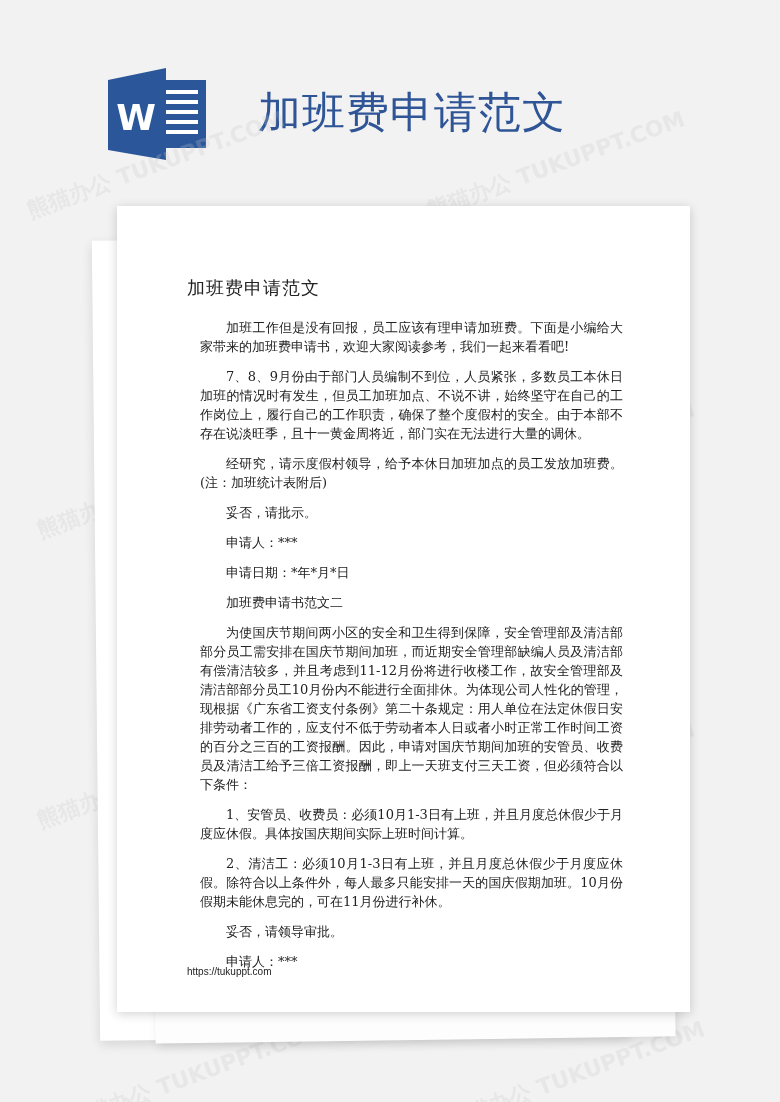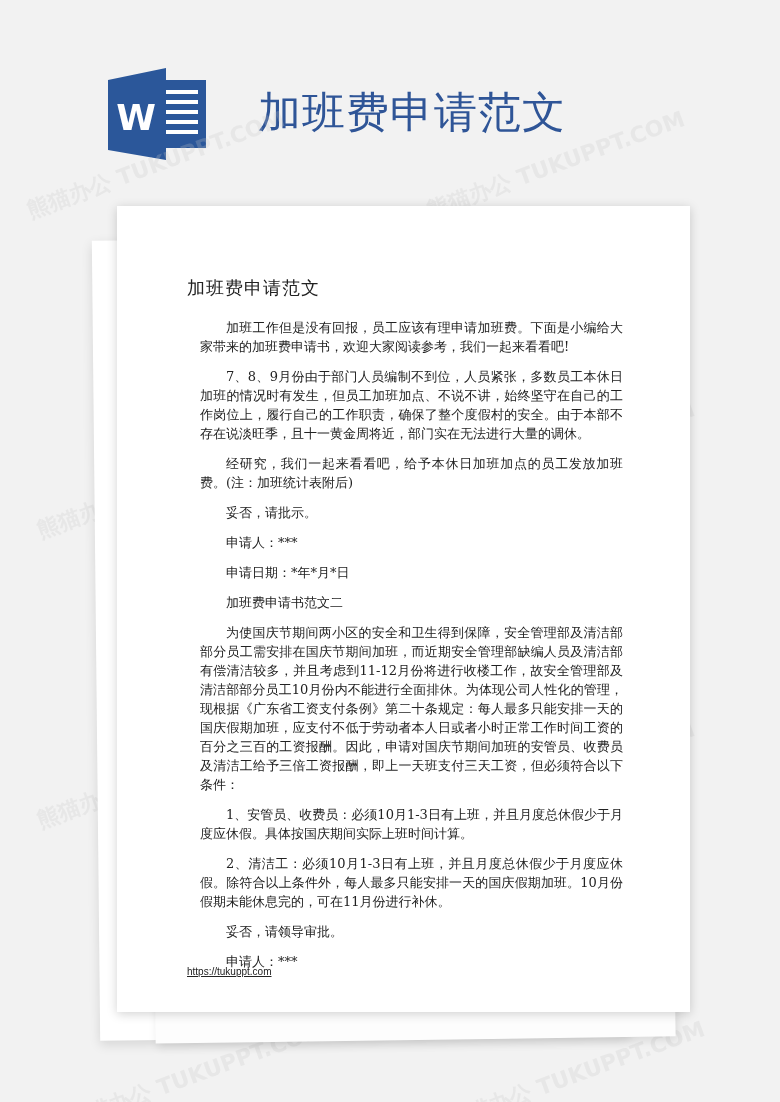--- a/index.html
+++ b/index.html
@@ -38,21 +38,21 @@
       position: absolute; left: 70px; top: 70px;
       font-size: 18px; color: #222; letter-spacing: 1px;
     }
     .body { position: absolute; left: 70px; top: 112px; width: 436px; }
     .para {
       font-size: 13px; line-height: 19px; color: #222; margin: 0 0 11px 13px;
       text-indent: 26px; text-align: justify;
     }
     .footer-url {
       position: absolute; left: 70px; top: 760px;
-      font-family: "Liberation Sans", sans-serif; font-size: 10px; color: #222; text-decoration: underline;
+      font-family: "Liberation Sans", sans-serif; font-size: 10px; color: #222;
     }
   </style>
 </head>
 <body>
 
 <div class="header">
   <div class="word-icon">
     <svg width="100" height="92" viewBox="0 0 100 92">
       <rect x="40" y="12" width="58" height="68" fill="#2b579a"></rect>
       <g fill="#ffffff">
@@ -79,25 +79,25 @@
 <div class="watermark" style="left:440px;top:1060px;">熊猫办公 TUKUPPT.COM</div>
 
 <div class="page-back2"></div>
 <div class="page-back1"></div>
 
 <div class="page">
   <div class="doc-title">加班费申请范文</div>
   <div class="body">
     <p class="para">加班工作但是没有回报，员工应该有理申请加班费。下面是小编给大家带来的加班费申请书，欢迎大家阅读参考，我们一起来看看吧!</p>
     <p class="para">7、8、9月份由于部门人员编制不到位，人员紧张，多数员工本休日加班的情况时有发生，但员工加班加点、不说不讲，始终坚守在自己的工作岗位上，履行自己的工作职责，确保了整个度假村的安全。由于本部不存在说淡旺季，且十一黄金周将近，部门实在无法进行大量的调休。</p>
-    <p class="para">经研究，我们一起来看看吧，给予本休日加班加点的员工发放加班费。(注：加班统计表附后)</p>
+    <p class="para">经研究，请示度假村领导，给予本休日加班加点的员工发放加班费。(注：加班统计表附后)</p>
     <p class="para">妥否，请批示。</p>
     <p class="para">申请人：***</p>
     <p class="para">申请日期：*年*月*日</p>
     <p class="para">加班费申请书范文二</p>
-    <p class="para">为使国庆节期间两小区的安全和卫生得到保障，安全管理部及清洁部部分员工需安排在国庆节期间加班，而近期安全管理部缺编人员及清洁部有偿清洁较多，并且考虑到11-12月份将进行收楼工作，故安全管理部及清洁部部分员工10月份内不能进行全面排休。为体现公司人性化的管理，现根据《广东省工资支付条例》第二十条规定：每人最多只能安排一天的国庆假期加班，应支付不低于劳动者本人日或者小时正常工作时间工资的百分之三百的工资报酬。因此，申请对国庆节期间加班的安管员、收费员及清洁工给予三倍工资报酬，即上一天班支付三天工资，但必须符合以下条件：</p>
+    <p class="para">为使国庆节期间两小区的安全和卫生得到保障，安全管理部及清洁部部分员工需安排在国庆节期间加班，而近期安全管理部缺编人员及清洁部有偿清洁较多，并且考虑到11-12月份将进行收楼工作，故安全管理部及清洁部部分员工10月份内不能进行全面排休。为体现公司人性化的管理，现根据《广东省工资支付条例》第二十条规定：用人单位在法定休假日安排劳动者工作的，应支付不低于劳动者本人日或者小时正常工作时间工资的百分之三百的工资报酬。因此，申请对国庆节期间加班的安管员、收费员及清洁工给予三倍工资报酬，即上一天班支付三天工资，但必须符合以下条件：</p>
     <p class="para">1、安管员、收费员：必须10月1-3日有上班，并且月度总休假少于月度应休假。具体按国庆期间实际上班时间计算。</p>
     <p class="para">2、清洁工：必须10月1-3日有上班，并且月度总休假少于月度应休假。除符合以上条件外，每人最多只能安排一天的国庆假期加班。10月份假期未能休息完的，可在11月份进行补休。</p>
     <p class="para">妥否，请领导审批。</p>
     <p class="para">申请人：***</p>
   </div>
   <div class="footer-url">https://tukuppt.com</div>
 </div>
 
 </body></html>

